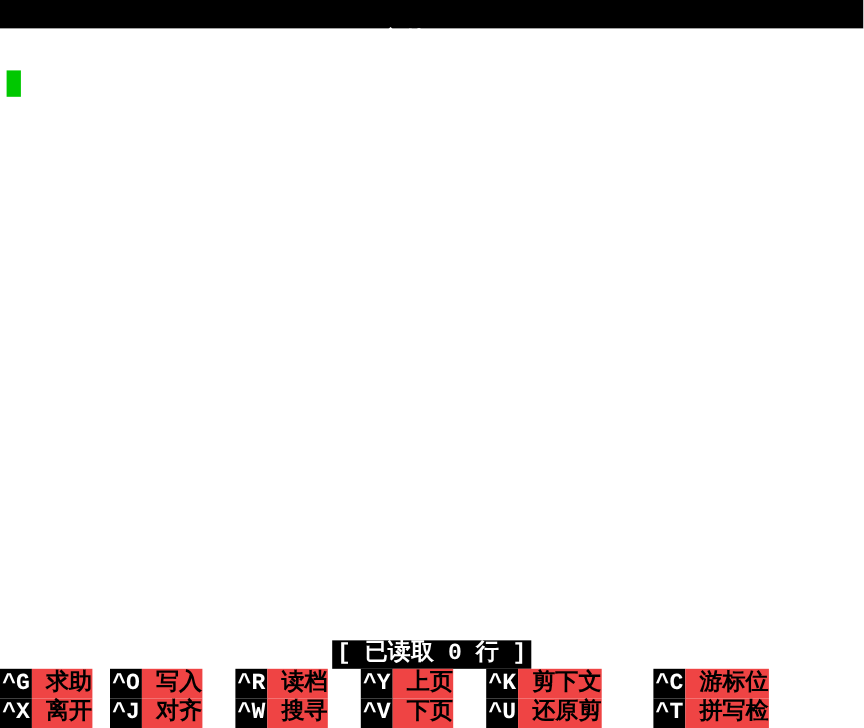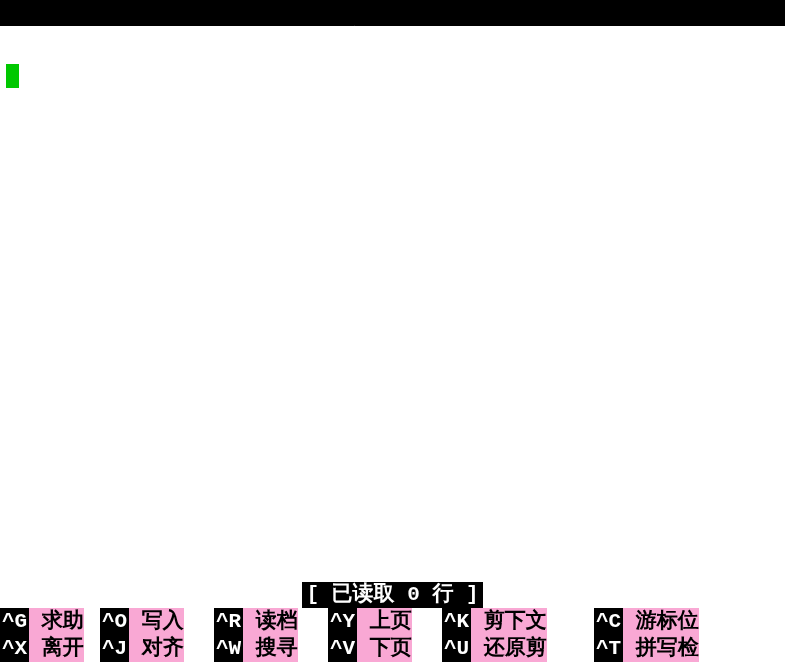--- a/index.html
+++ b/index.html
@@ -66,21 +66,21 @@
       display: flex;
       white-space: pre;
     }
     .key {
       background: #000000;
       color: #ffffff;
       padding: 0 2px;
     }
     .label {
       color: #000000;
-      background: #f9a8d4;
+      background: #ef4444;
     }
     .col1 { width: 100px; }
     .col2 { width: 114px; }
     .col3 { width: 114px; }
     .col4 { width: 114px; }
     .col5 { width: 152px; }
     .col6 { width: 180px; }
   </style>
 </head>
 <body>

